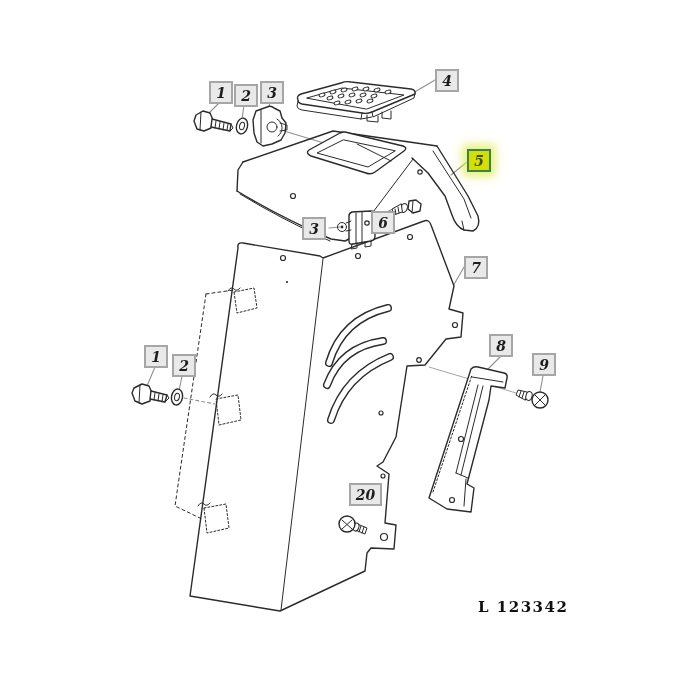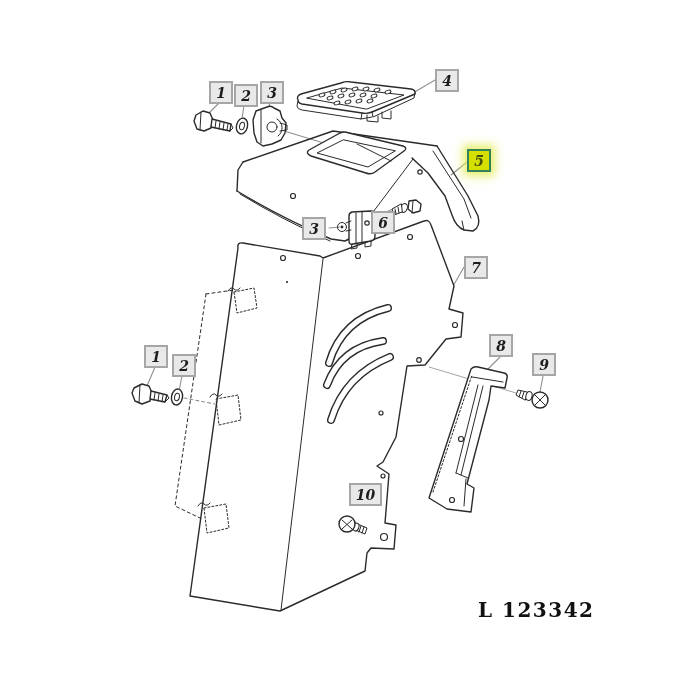--- a/index.html
+++ b/index.html
@@ -16,21 +16,21 @@
   .hole{fill:#fff;stroke:var(--line,#2b2b2b);stroke-width:1.2}
   .dot{fill:var(--line,#2b2b2b);stroke:none}
   .lvo{fill:none;stroke:var(--line,#2b2b2b);stroke-width:8;stroke-linecap:round}
   .lvi{fill:none;stroke:#fff;stroke-width:5.2;stroke-linecap:round}
   .callout{position:absolute;width:20px;height:19px;background:#e9e9e9;border:2px solid #a6a6a6;
            display:flex;align-items:center;justify-content:center;
            font-style:italic;font-weight:700;font-size:14px;line-height:1;color:#1c1c1c;
            font-family:"DejaVu Serif",serif;cursor:pointer}
   .callout.wide{width:29px}
   .callout.hl{background:#d5df00;border-color:#35835a;color:#45510a;box-shadow:0 0 9px 4px rgba(228,236,90,.9)}
-  .figure-code{position:absolute;left:478px;top:598px;font-weight:700;font-size:20px;
+  .figure-code{position:absolute;left:478px;top:598px;font-weight:700;font-size:15px;
                letter-spacing:1.5px;color:#111;font-family:"DejaVu Serif",serif}
 </style>
 </head>
 <body>
 
 <div class="stage">
 
 <svg width="700" height="700" viewBox="0 0 700 700">
 
   <g>
@@ -217,17 +217,17 @@
 <div class="callout" style="left:260px;top:81px">3</div>
 <div class="callout" style="left:435px;top:69px">4</div>
 <div class="callout hl" style="left: 467px; top: 149px; background: rgb(213, 223, 0); border-color: rgb(53, 131, 90); color: rgb(69, 81, 10);">5</div>
 <div class="callout" style="left:371px;top:211px">6</div>
 <div class="callout" style="left:302px;top:217px">3</div>
 <div class="callout" style="left:464px;top:256px">7</div>
 <div class="callout" style="left:144px;top:345px">1</div>
 <div class="callout" style="left:172px;top:354px">2</div>
 <div class="callout" style="left:489px;top:334px">8</div>
 <div class="callout" style="left:532px;top:353px">9</div>
-<div class="callout wide" style="left:349px;top:483px">10</div>
+<div class="callout wide" style="left:349px;top:483px">20</div>
 
 <div class="figure-code">L 123342</div>
 
 </div>
 
 </body></html>

